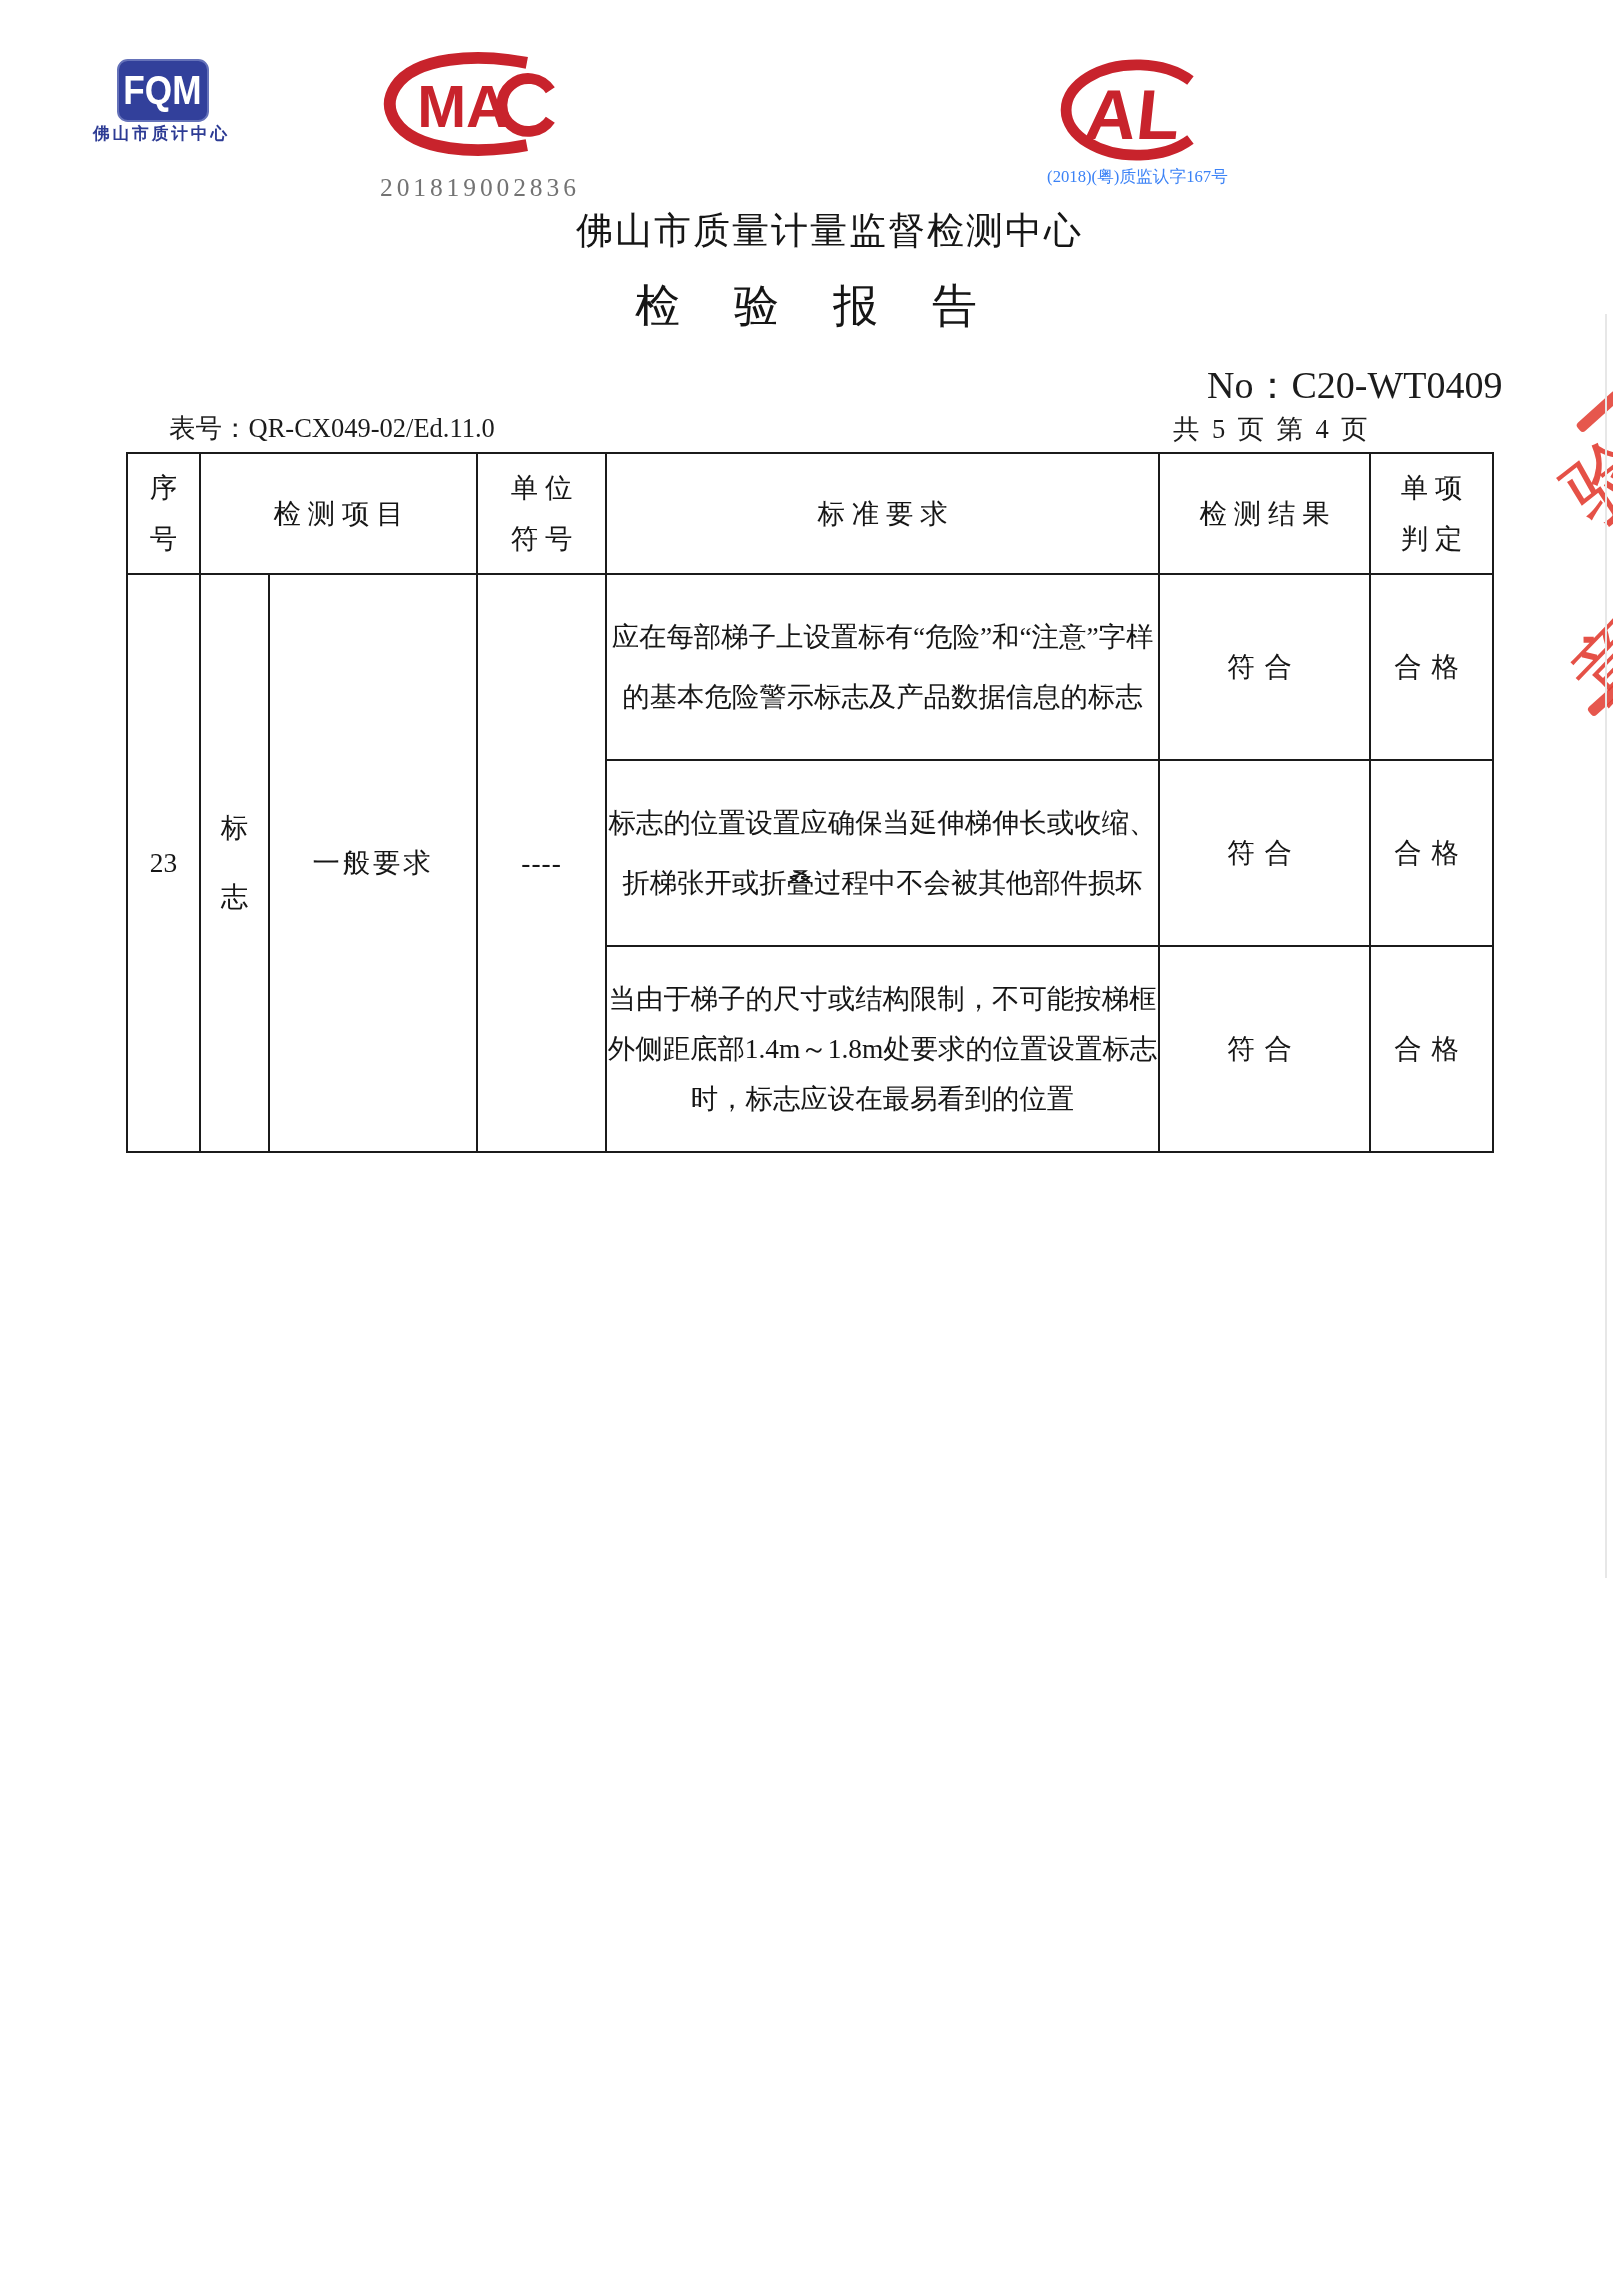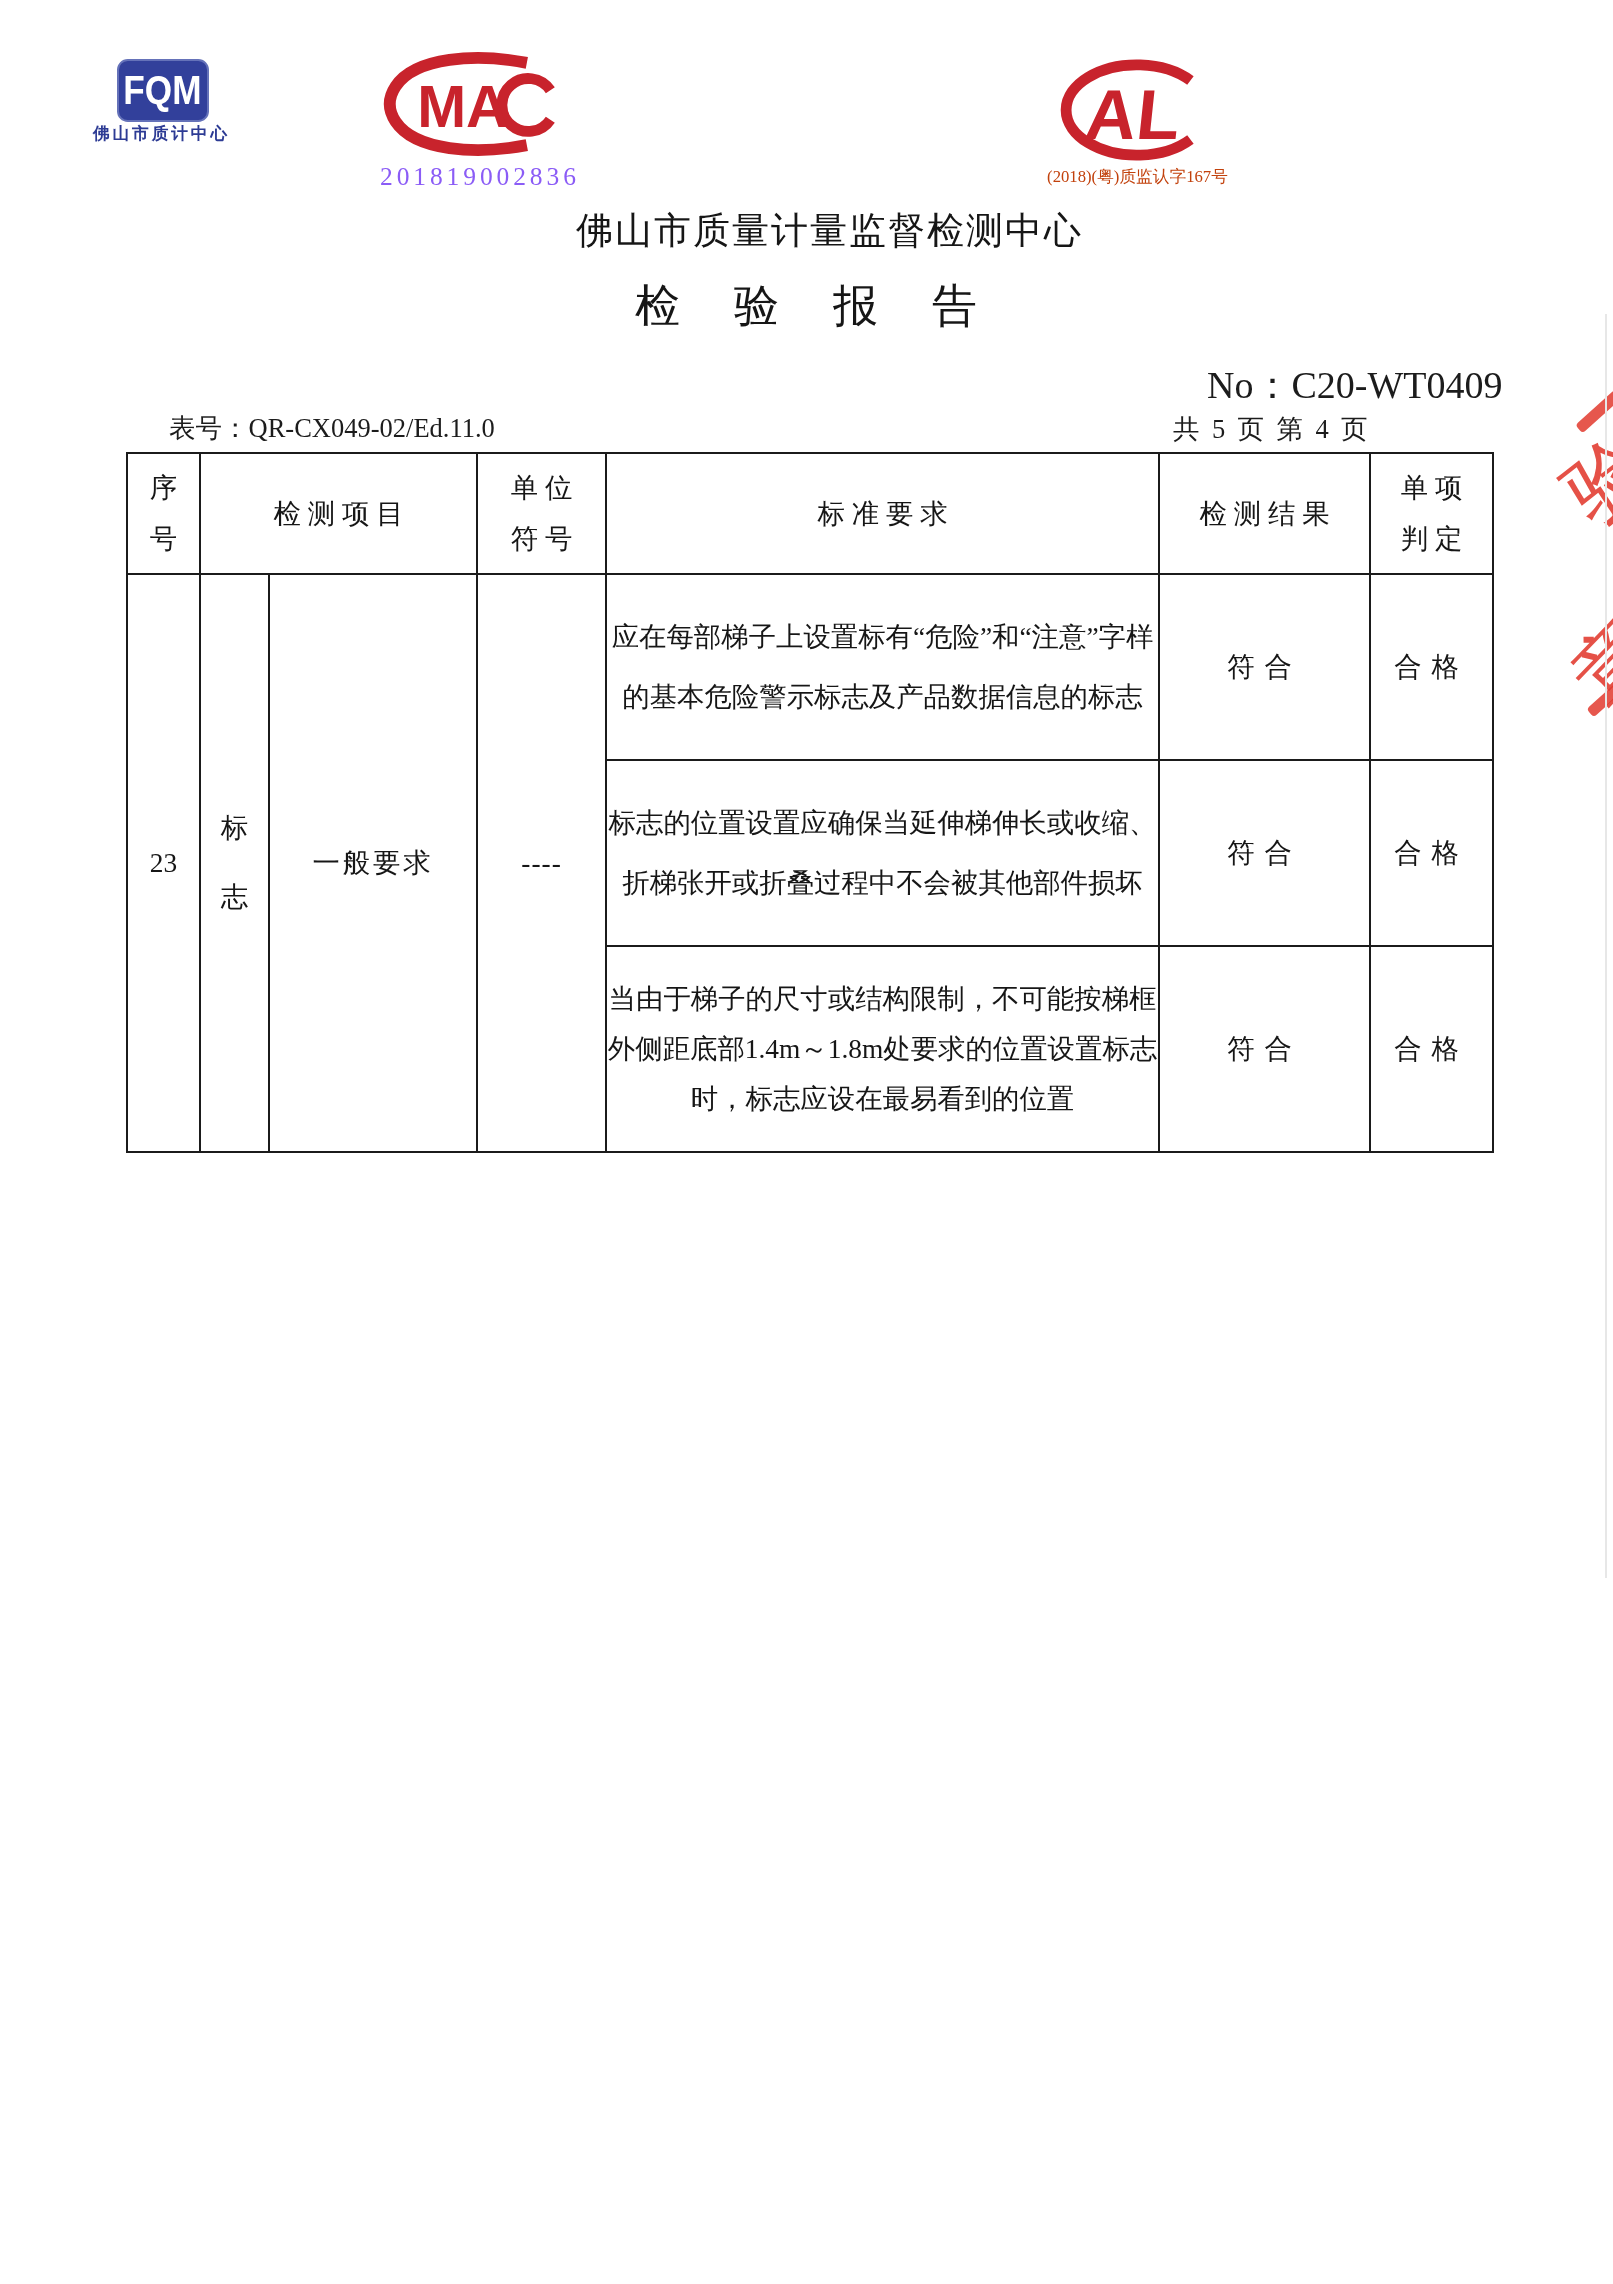--- a/index.html
+++ b/index.html
@@ -20,27 +20,27 @@
   .fqm-text{
     color:#ffffff;font-family:"Liberation Sans","DejaVu Sans",sans-serif;
     font-weight:bold;font-size:40px;letter-spacing:0px;transform:scaleX(.88);
   }
   .fqm-caption{
     position:absolute;left:78px;top:122px;width:167px;text-align:center;
     color:#2d3b94;font-weight:bold;font-size:16.7px;letter-spacing:2.9px;
   }
   .cma-logo{position:absolute;left:378px;top:49px;text-decoration:underline;}
   .cma-number{
-    position:absolute;left:380px;top:162px;width:196px;
-    color:#8b5cf6;font-size:25.5px;letter-spacing:3.9px;
+    position:absolute;left:380px;top:173px;width:196px;
+    color:#737373;font-size:25.5px;letter-spacing:3.9px;
   }
   .cal-logo{position:absolute;left:1045px;top:55px;}
   .cal-caption{
     position:absolute;left:1015px;top:165px;width:245px;text-align:center;
-    color:#c2410c;font-size:16.7px;letter-spacing:0px;
+    color:#3b82f6;font-size:16.7px;letter-spacing:0px;
   }
   
   .org-name{
     position:absolute;left:0;right:0;top:206px;text-align:center;
     font-size:37px;letter-spacing:2px;color:#161616;padding-left:46px;
   }
   .report-title{
     position:absolute;left:635px;top:276px;
     font-size:45px;letter-spacing:54px;white-space:nowrap;color:#161616;
   }

